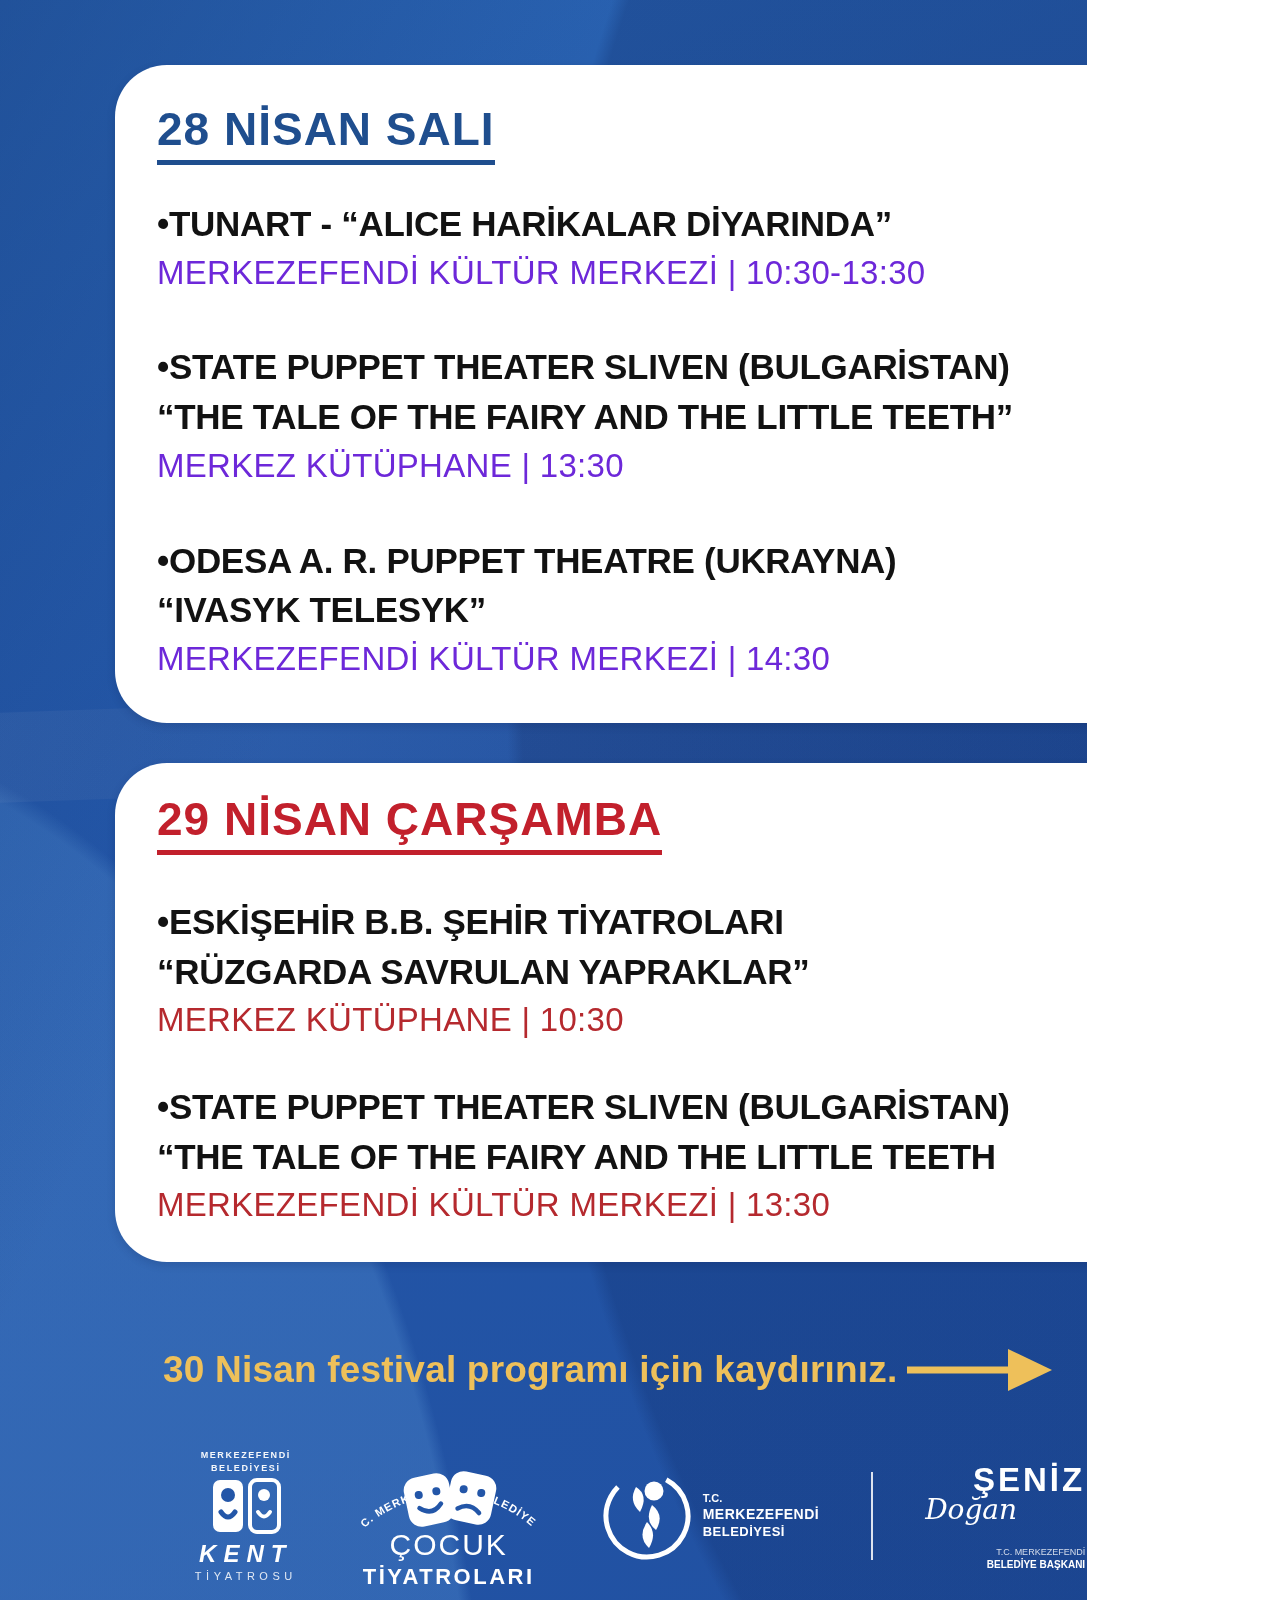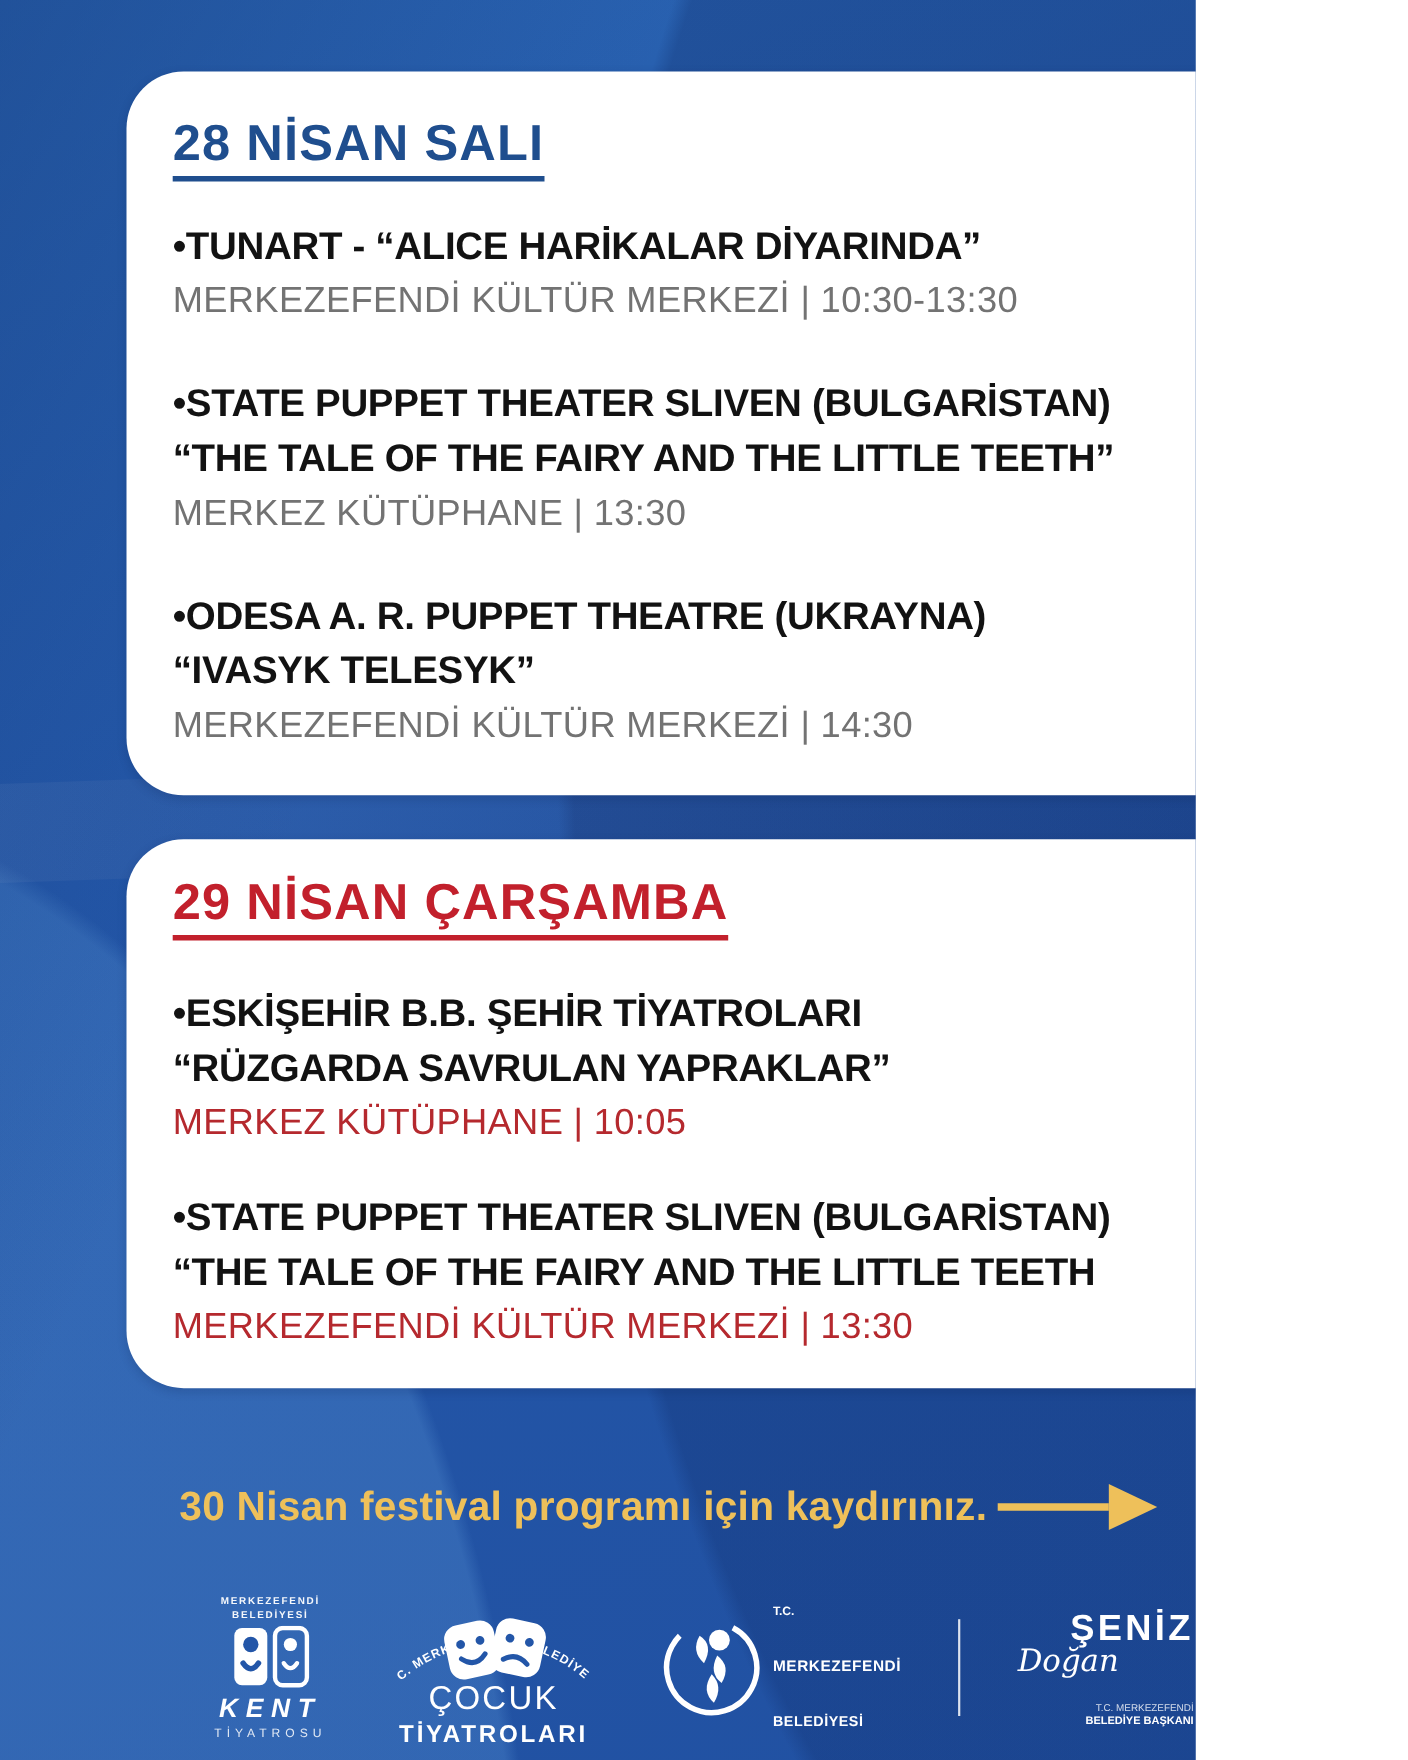--- a/index.html
+++ b/index.html
@@ -39,21 +39,21 @@
   .event { margin-bottom:46px; }
   .card2 .event { margin-bottom:38px; }
   .event p { margin:0; }
   .event .line {
     font-size:35px; font-weight:700; color:#121212;
     letter-spacing:-0.3px; line-height:1.42;
   }
   .event .venue {
     font-size:33px; font-weight:400; letter-spacing:0.3px; line-height:1.45;
   }
-  .venue-blue { color:#737373; }
+  .venue-blue { color:#6d28d9; }
   .venue-red  { color:#B5292E; }
 
   .scroll-row {
     position:absolute; left:163px; top:1340px; width:960px; height:60px;
     display:flex; align-items:center; gap:8px;
   }
   .scroll-note {
     font-size:37px; font-weight:700; color:#EEC05A; letter-spacing:0.2px;
     white-space:nowrap;
   }
@@ -66,21 +66,21 @@
   .logo-col { display:flex; flex-direction:column; align-items:center; }
 
   .muni-small { font-size:9px; font-weight:700; letter-spacing:1.6px; line-height:1.3; text-align:center; opacity:0.95; margin-bottom:4px; }
   .kent-title { font-size:24px; font-weight:700; letter-spacing:7px; margin-top:4px;font-style:italic; }
   .kent-sub   { font-size:11px; font-weight:400; letter-spacing:4.5px; opacity:0.85; margin-top:2px; }
 
   .cocuk-title { font-size:30px; font-weight:400; letter-spacing:2px; margin-top:-6px;text-align:right; }
   .cocuk-sub   { font-size:22px; font-weight:700; letter-spacing:2.5px; margin-top:2px; }
 
   .emblem-group { display:flex; align-items:center; gap:10px; }
-  .emblem-text { display:flex; flex-direction:column; line-height:1.25;gap:33px; }
+  .emblem-text { display:flex; flex-direction:column; line-height:1.25; }
   .emblem-tc   { font-size:11px; font-weight:700; }
   .emblem-l2   { font-size:14px; font-weight:700; letter-spacing:0.5px; }
   .emblem-l3   { font-size:13px; font-weight:700; letter-spacing:0.5px; }
 
   .divider { width:2px; height:88px; background:rgba(255,255,255,0.85); }
 
   .mayor { position:relative; width:160px; height:110px; }
   .mayor-first { font-size:33px; font-weight:700; letter-spacing:3px; text-align:right; }
   .mayor-last  { font-family:"DejaVu Serif", serif; font-style:italic; font-size:28px; text-align:left; margin-top:-6px; }
   .mayor-small { position:absolute; right:0; bottom:0; text-align:right; line-height:1.25; }
@@ -109,21 +109,21 @@
       <p class="line">“IVASYK TELESYK”</p>
       <p class="venue venue-blue">MERKEZEFENDİ KÜLTÜR MERKEZİ | 14:30</p>
     </div>
   </section>
 
   <section class="card card2">
     <h2 class="day-heading heading-red">29 NİSAN ÇARŞAMBA</h2>
     <div class="event">
       <p class="line">•ESKİŞEHİR B.B. ŞEHİR TİYATROLARI</p>
       <p class="line">“RÜZGARDA SAVRULAN YAPRAKLAR”</p>
-      <p class="venue venue-red">MERKEZ KÜTÜPHANE | 10:05</p>
+      <p class="venue venue-red">MERKEZ KÜTÜPHANE | 10:30</p>
     </div>
     <div class="event">
       <p class="line">•STATE PUPPET THEATER SLIVEN (BULGARİSTAN)</p>
       <p class="line">“THE TALE OF THE FAIRY AND THE LITTLE TEETH</p>
       <p class="venue venue-red">MERKEZEFENDİ KÜLTÜR MERKEZİ | 13:30</p>
     </div>
   </section>
 
   <div class="scroll-row">
     <span class="scroll-note">30 Nisan festival programı için kaydırınız.</span>

